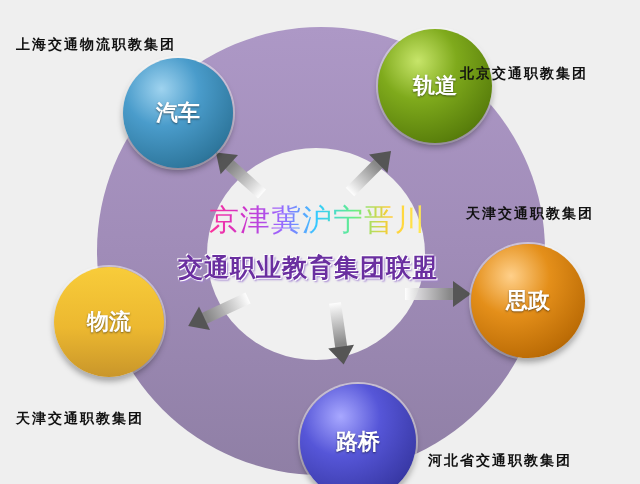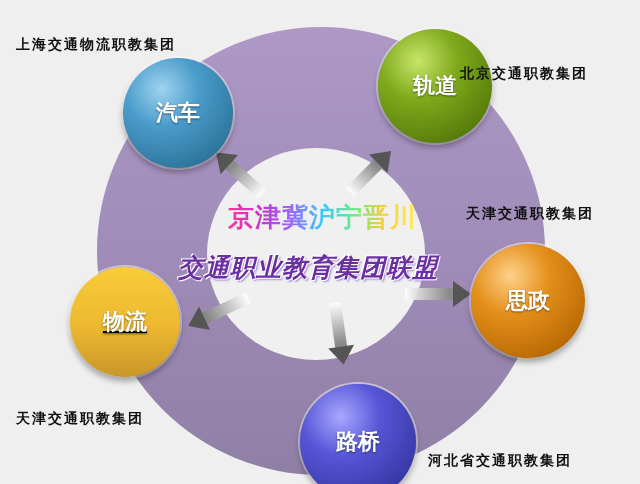--- a/index.html
+++ b/index.html
@@ -11,26 +11,26 @@
           background:#f0f0f0; }
   .arrow { position:absolute; height:12px; transform-origin:0 50%; }
   .arrow .shaft { position:absolute; left:0; top:0; height:12px; right:16px;
           background:linear-gradient(90deg, rgba(255,255,255,0.9), #888 90%); }
   .arrow .head { position:absolute; right:0; top:-7px; width:0; height:0;
           border-top:13px solid transparent; border-bottom:13px solid transparent; border-left:18px solid #555; }
   .sphere { position:absolute; border-radius:50%; display:flex; align-items:center; justify-content:center;
             box-shadow: 0 4px 6px rgba(0,0,0,0.35), 0 0 0 2px rgba(255,255,255,0.5); }
   .sphere span { color:#fff; font-weight:bold; font-size:22px; text-shadow:0 1px 2px rgba(0,0,0,0.5); }
   .org { position:absolute; font-size:14px; font-weight:bold; color:#111; letter-spacing:2px; white-space:nowrap; }
-  .title1 { position:absolute; left:228px; top:200px; font-size:26px; font-weight:bold; font-family:"DejaVu Serif", serif;
+  .title1 { position:absolute; left:209px; top:200px; font-size:30px; font-weight:normal; font-family:"DejaVu Serif", serif;
             background:linear-gradient(90deg,#ff3399,#cc33cc,#9966ff,#33ccff,#66ee88,#ffcc33,#ffee55);
             -webkit-background-clip:text; background-clip:text; color:transparent; letter-spacing:1px; }
   .title2 { position:absolute; left:178px; top:251px; font-size:25px; font-weight:bold; font-family:"DejaVu Serif", serif;
             color:#6a2fa0; letter-spacing:1px;
-            text-shadow: 0 0 2px #fff, 1px 1px 0 #fff, -1px -1px 0 #fff, 2px 2px 2px #a080d0; font-style: italic; }
+            text-shadow: 0 0 2px #fff, 1px 1px 0 #fff, -1px -1px 0 #fff, 2px 2px 2px #a080d0; }
 </style>
 </head>
 <body>
 
 <div class="ring"></div>
 <div class="hole"></div>
 
 <div class="arrow" style="left:262px;top:188px;width:62px;transform:rotate(-138deg);">
     <div class="shaft"></div>
     <div class="head"></div>
@@ -60,21 +60,21 @@
 </div>
 <div class="sphere" style="left:378px;top:29px;width:114px;height:114px;background:radial-gradient(circle at 35% 28%, #c7e56a 0%, #7faa1c 35%, #5a800c 75%, #3d5a05 100%);">
   <span>轨道</span>
 </div>
 <div class="sphere" style="left:471px;top:244px;width:114px;height:114px;background:radial-gradient(circle at 35% 28%, #ffd08a 0%, #e48f1a 35%, #bd6d06 75%, #8a4d02 100%);">
   <span>思政</span>
 </div>
 <div class="sphere" style="left:300px;top:384px;width:116px;height:116px;background:radial-gradient(circle at 35% 28%, #a8a8ff 0%, #5656d8 35%, #3a3aa8 75%, #24247a 100%);">
   <span>路桥</span>
 </div>
-<div class="sphere" style="left:70px;top:267px;width:110px;height:110px;background:linear-gradient(180deg, #f8cc3a 0%, #ecb830 55%, #c9962a 100%);text-decoration:underline;">
+<div class="sphere" style="left:54px;top:267px;width:110px;height:110px;background:linear-gradient(180deg, #f8cc3a 0%, #ecb830 55%, #c9962a 100%);">
   <span>物流</span>
 </div>
 
 <div class="org" style="left:16px;top:36px;text-align:right;">上海交通物流职教集团</div>
 <div class="org" style="left:460px;top:25px;margin-top:40px;">北京交通职教集团</div>
 <div class="org" style="left:466px;top:205px;">天津交通职教集团</div>
 <div class="org" style="left:428px;top:452px;">河北省交通职教集团</div>
 <div class="org" style="left:16px;top:410px;">天津交通职教集团</div>
 
 </body></html>

